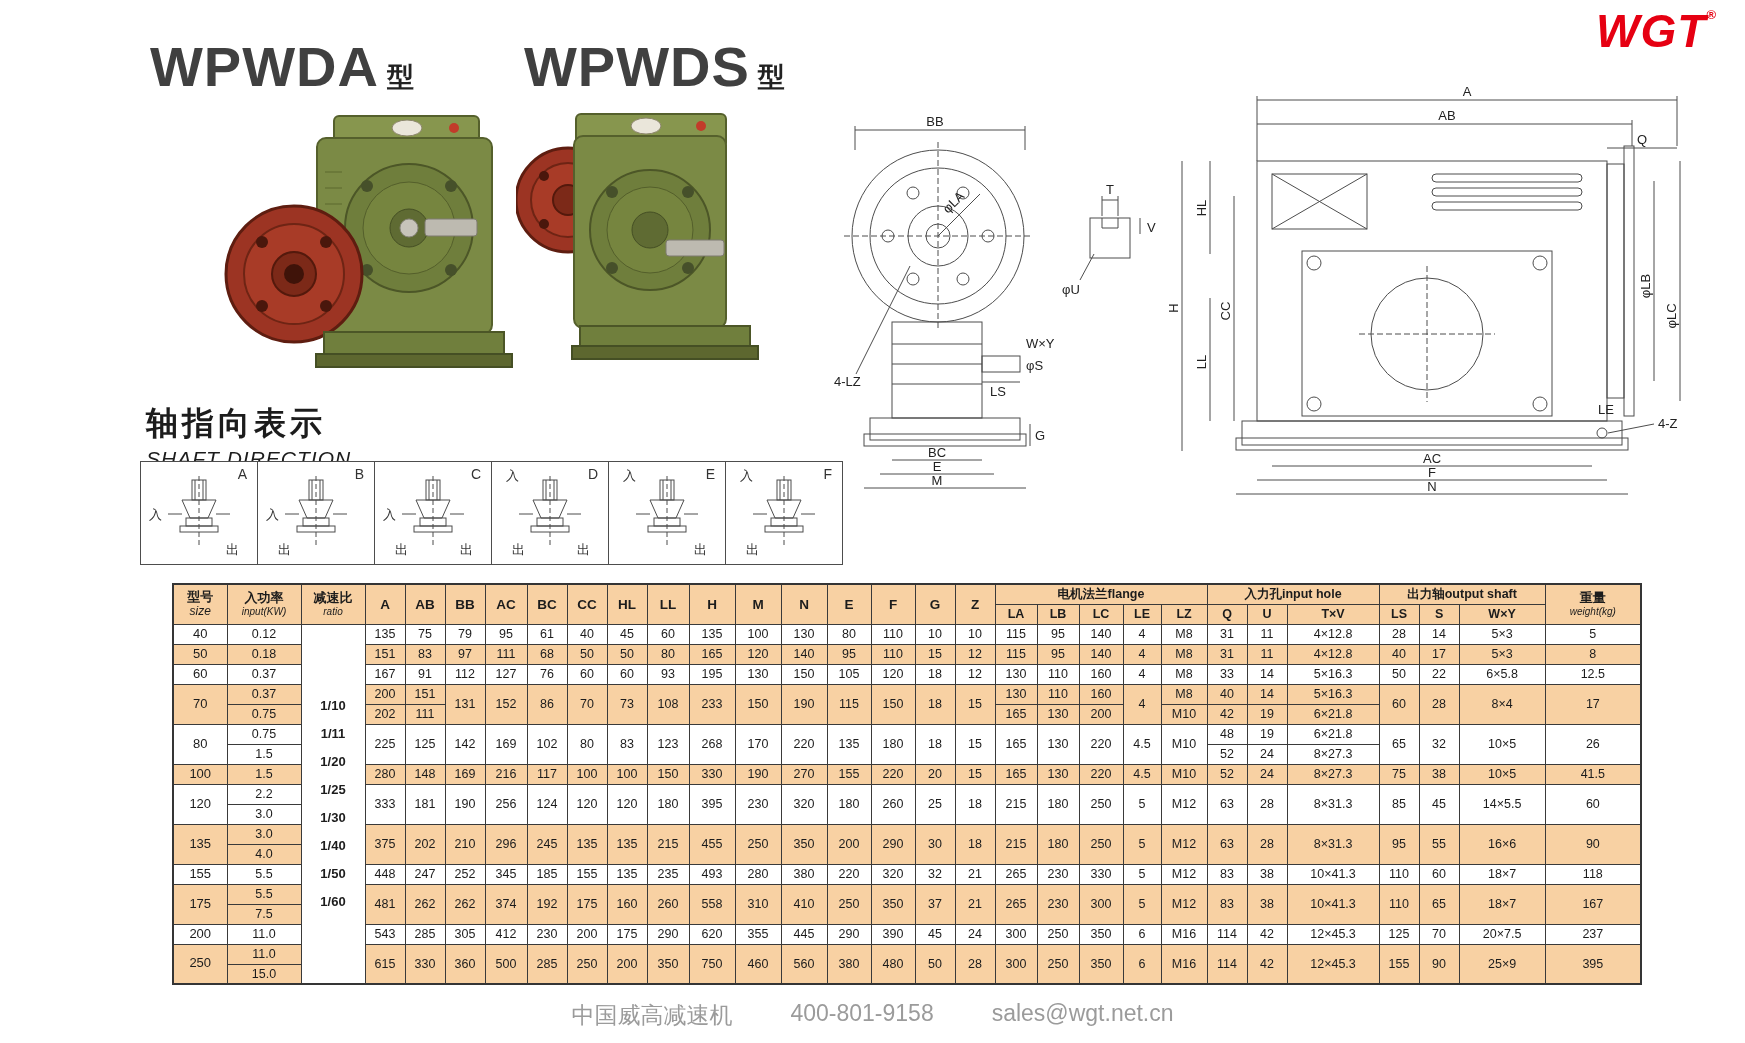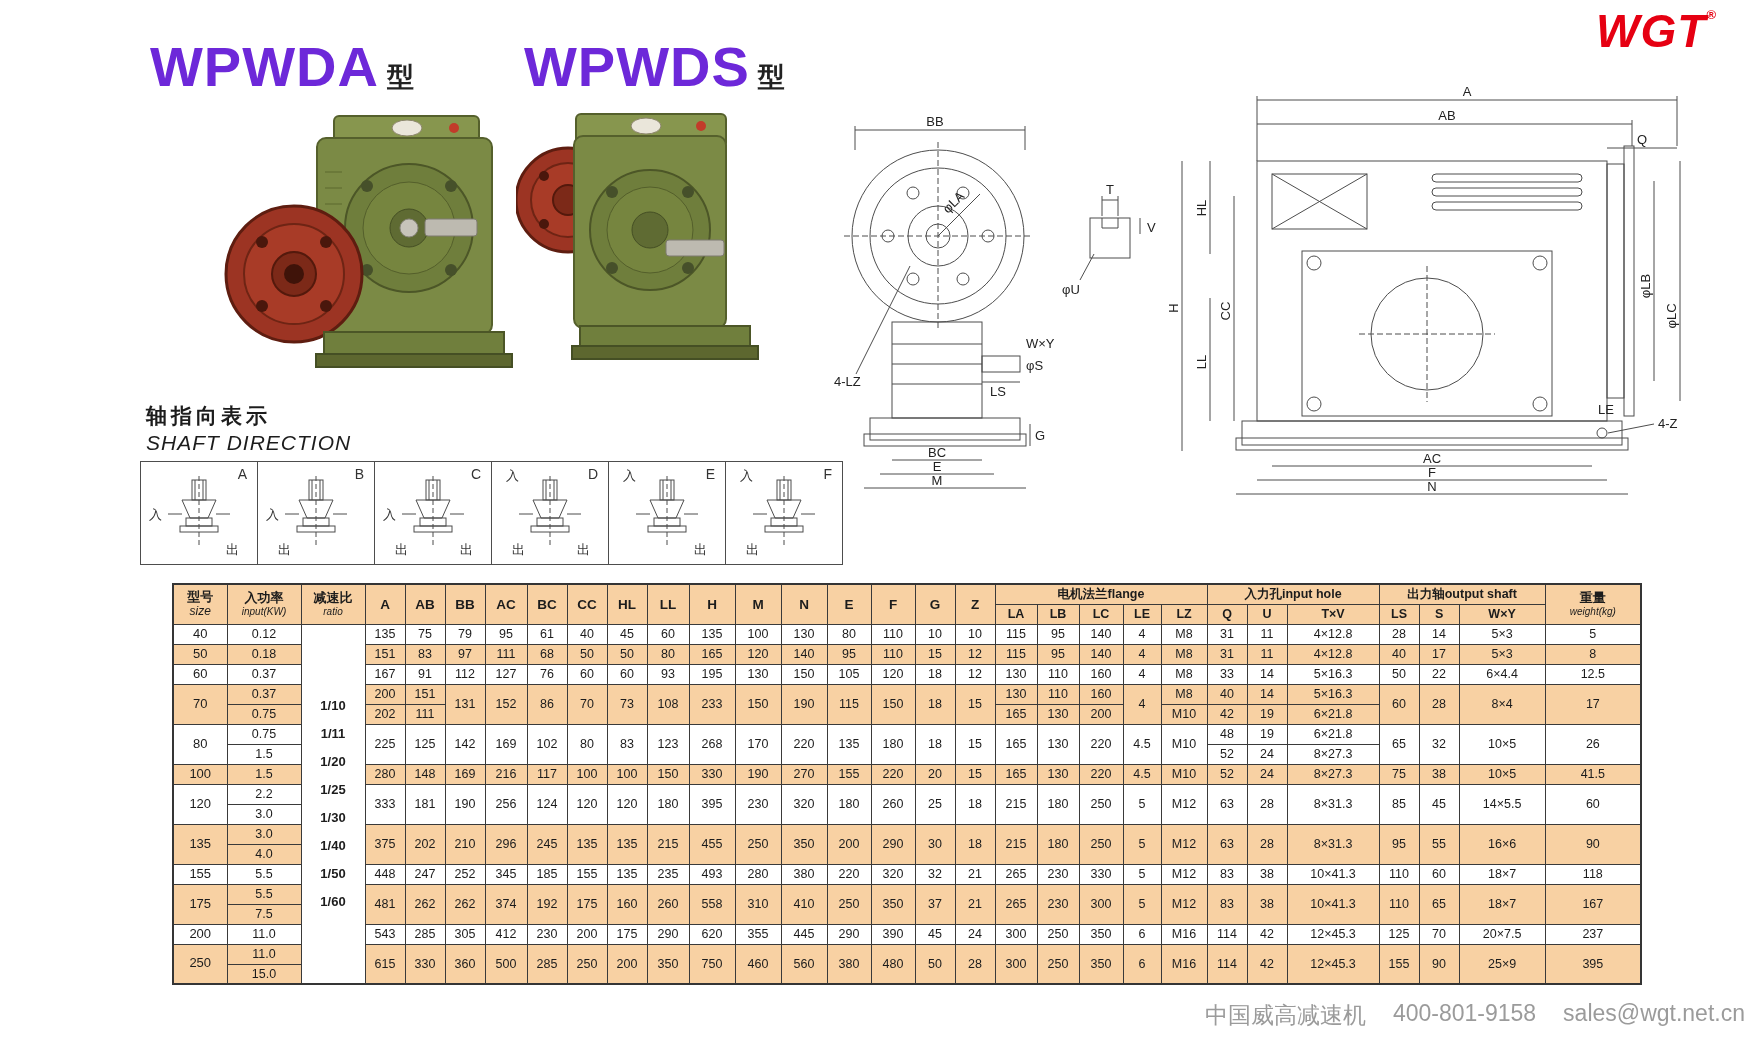--- a/index.html
+++ b/index.html
@@ -2,36 +2,36 @@
 <html><head>
 <meta charset="utf-8">
 <style>
   * { margin:0; padding:0; box-sizing:border-box; }
   html,body { width:1745px; height:1043px; background:#fff;
     font-family:"Liberation Sans", sans-serif; color:#1c1c1c; overflow:hidden; position:relative; }
 
   
   .titles { position:absolute; left:150px; top:34px; display:flex; gap:110px; align-items:baseline; }
   .title-block { display:flex; align-items:baseline; gap:8px; }
-  .title-main { font-size:56px; font-weight:700; letter-spacing:1px; color:#6d28d9; }
+  .title-main { font-size:56px; font-weight:700; letter-spacing:1px; color:#404040; }
   .title-suffix { font-size:27px; font-weight:700; color:#222; }
   .logo { position:absolute; right:28px; top:8px; color:#e60012; font-weight:700;
           font-style:italic; font-size:46px; letter-spacing:1px; line-height:1; }
   .logo sup { font-size:13px; font-style:normal; vertical-align:top; }
 
   
   .abs { position:absolute; }
   svg text { font-family:"Liberation Sans", sans-serif; fill:#222; }
   .drw line, .drw rect, .drw circle, .drw polyline, .drw polygon, .drw path
     { stroke:#4d4d4d; fill:none; stroke-width:1; }
   .drw text { font-size:13px; }
 
   
   .shaft-heading { position:absolute; left:146px; top:402px; }
-  .shaft-heading .cn { font-size:21px; font-weight:700; letter-spacing:4px; }
+  .shaft-heading .cn { font-size:32px; font-weight:700; letter-spacing:4px; }
   .shaft-heading .en { font-size:21px; letter-spacing:1px; margin-top:1px;font-style:italic; }
   .shaft-strip { position:absolute; left:140px; top:461px; width:703px; height:104px;
                  display:flex; border:1px solid #4d4d4d; }
   .shaft-cell { position:relative; flex:1 1 0; border-right:1px solid #4d4d4d; background:#fff; }
   .shaft-cell:last-child { border-right:none; }
   .shaft-letter { position:absolute; top:4px; right:10px; font-size:14px; color:#333; }
   .shaft-label { position:absolute; font-size:13px; color:#333; }
   .pos-tl { top:5px;  left:14px; }
   .pos-ml { top:44px; left:8px; }
   .pos-bl { bottom:5px; left:20px; }
@@ -49,21 +49,21 @@
   .hdr-en { display:block; font-size:10px; font-weight:400;font-style:italic; }
   .hdr-letter { font-size:13.5px; }
   tr.shaded td { background:var(--tan); }
   td.c-ratio { background:#fff !important; font-size:13px; vertical-align:middle;font-weight:bold; }
   td.c-ratio div { line-height:2.15; }
   td.c-size { font-size:13px; }
   :root { --tan:#f8d1a3; }
 
   
   .footer { position:absolute; left:0; right:0; top:1000px; display:flex;
-            justify-content:flex-end; gap:27px; color:#9b9b9b; font-size:23px; }
+            justify-content:center; gap:58px; color:#9b9b9b; font-size:23px; }
 </style>
 </head>
 <body>
 
 <div class="titles">
   <div class="title-block">
     <span class="title-main">WPWDA</span>
     <span class="title-suffix">型</span>
   </div>
   <div class="title-block">
@@ -527,21 +527,21 @@
           <td rowspan="1">130</td>
           <td rowspan="1">110</td>
           <td rowspan="1">160</td>
           <td rowspan="1">4</td>
           <td rowspan="1">M8</td>
           <td rowspan="1">33</td>
           <td rowspan="1">14</td>
           <td rowspan="1">5×16.3</td>
           <td rowspan="1">50</td>
           <td rowspan="1">22</td>
-          <td rowspan="1">6×4.4</td>
+          <td rowspan="1">6×5.8</td>
           <td rowspan="1">12.5</td>
         </tr>
         <tr class="shaded">
           <td rowspan="2" class="c-size">70</td>
           <td>0.37</td>
           <td>200</td>
           <td>151</td>
           <td rowspan="2">131</td>
           <td rowspan="2">152</td>
           <td rowspan="2">86</td>

